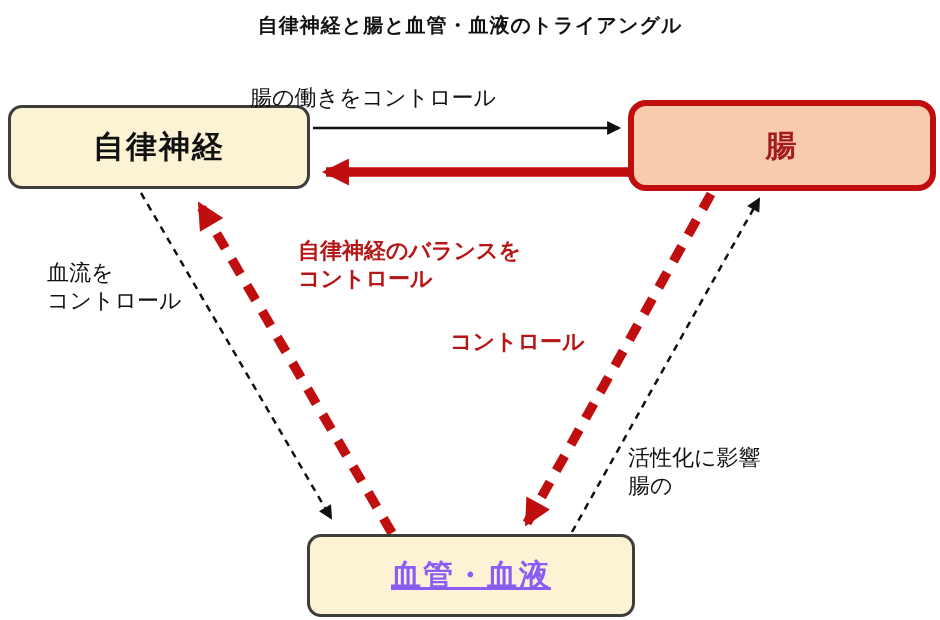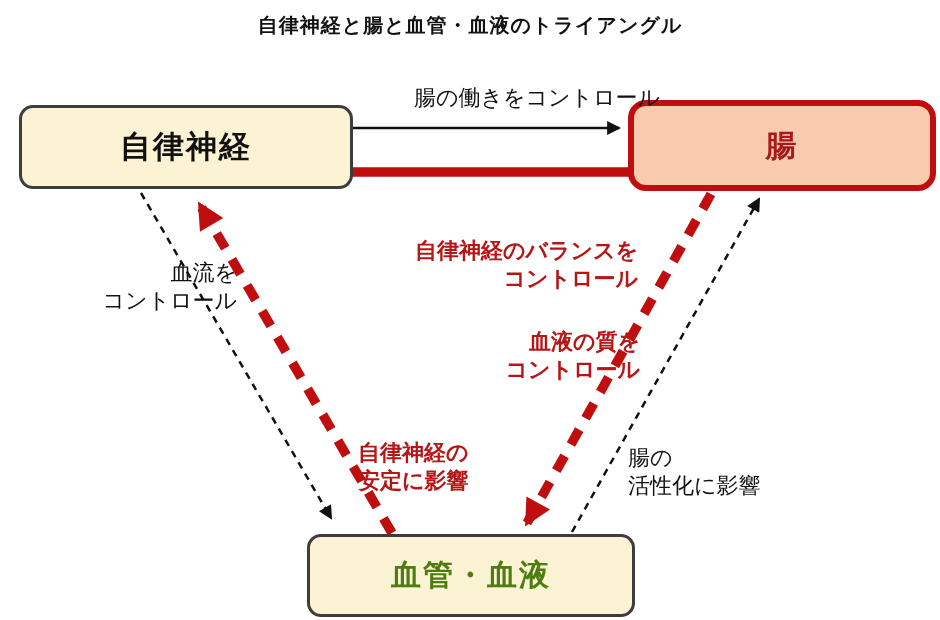--- a/index.html
+++ b/index.html
@@ -17,44 +17,44 @@
     letter-spacing:1px;
   }
   .node{
     position:absolute;
     display:flex;align-items:center;justify-content:center;
     box-sizing:border-box;
     font-weight:bold;
     letter-spacing:2px;
   }
   .node-autonomic{
-    left:19px;top:105px;width:334px;height:84px;
+    left:8px;top:105px;width:302px;height:84px;
     background:#fcf3d5;border:3px solid #3d3d3d;border-radius:14px;
     font-size:31px;color:#111111;
   }
   .node-intestine{
     left:628px;top:100px;width:308px;height:91px;
     background:#f8cbae;border:6px solid #c00d0d;border-radius:18px;
     font-size:31px;color:#a51b1b;
   }
   .node-blood{
     left:307px;top:534px;width:328px;height:83px;
     background:#fcf3d5;border:3px solid #3d3d3d;border-radius:14px;
-    font-size:30px;color:#4d7c0f;
+    font-size:30px;color:#8b5cf6;text-decoration:underline;
   }
   svg.arrows{position:absolute;left:0;top:0;width:940px;height:620px;}
   .edge-label{
     position:absolute;
     font-size:22px;
     line-height:28px;
     color:#111111;
   }
   .edge-label span{display:block;}
   .edge-label.red{color:#b71616;font-weight:bold;margin-top:47px;}
-  .edge-label.center{text-align:right;}
+  .edge-label.center{text-align:left;}
   .lbl-top{left:250px;top:84px;width:410px;}
   .lbl-balance{left:298px;top:190px;width:340px;}
   .lbl-bloodflow{left:47px;top:259px;width:190px;}
   .lbl-quality{left:450px;top:281px;width:190px;}
   .lbl-stability{left:358px;top:392px;width:220px;text-align:left;}
   .lbl-activation{left:628px;top:444px;width:220px;text-align:left;color:#111111;}
 </style>
 </head>
 <body>
 
@@ -105,27 +105,22 @@
     <span>自律神経のバランスを</span>
     <span>コントロール</span>
   </div>
 
   <div class="edge-label center lbl-bloodflow">
     <span>血流を</span>
     <span>コントロール</span>
   </div>
 
   <div class="edge-label red center lbl-quality">
-    <span>血液の質を</span>
     <span>コントロール</span>
   </div>
 
-  <div class="edge-label red lbl-stability">
-    <span>自律神経の</span>
-    <span>安定に影響</span>
-  </div>
 
   <div class="edge-label lbl-activation">
+    <span>活性化に影響</span>
     <span>腸の</span>
-    <span>活性化に影響</span>
   </div>
 
 </div>
 
 </body></html>

